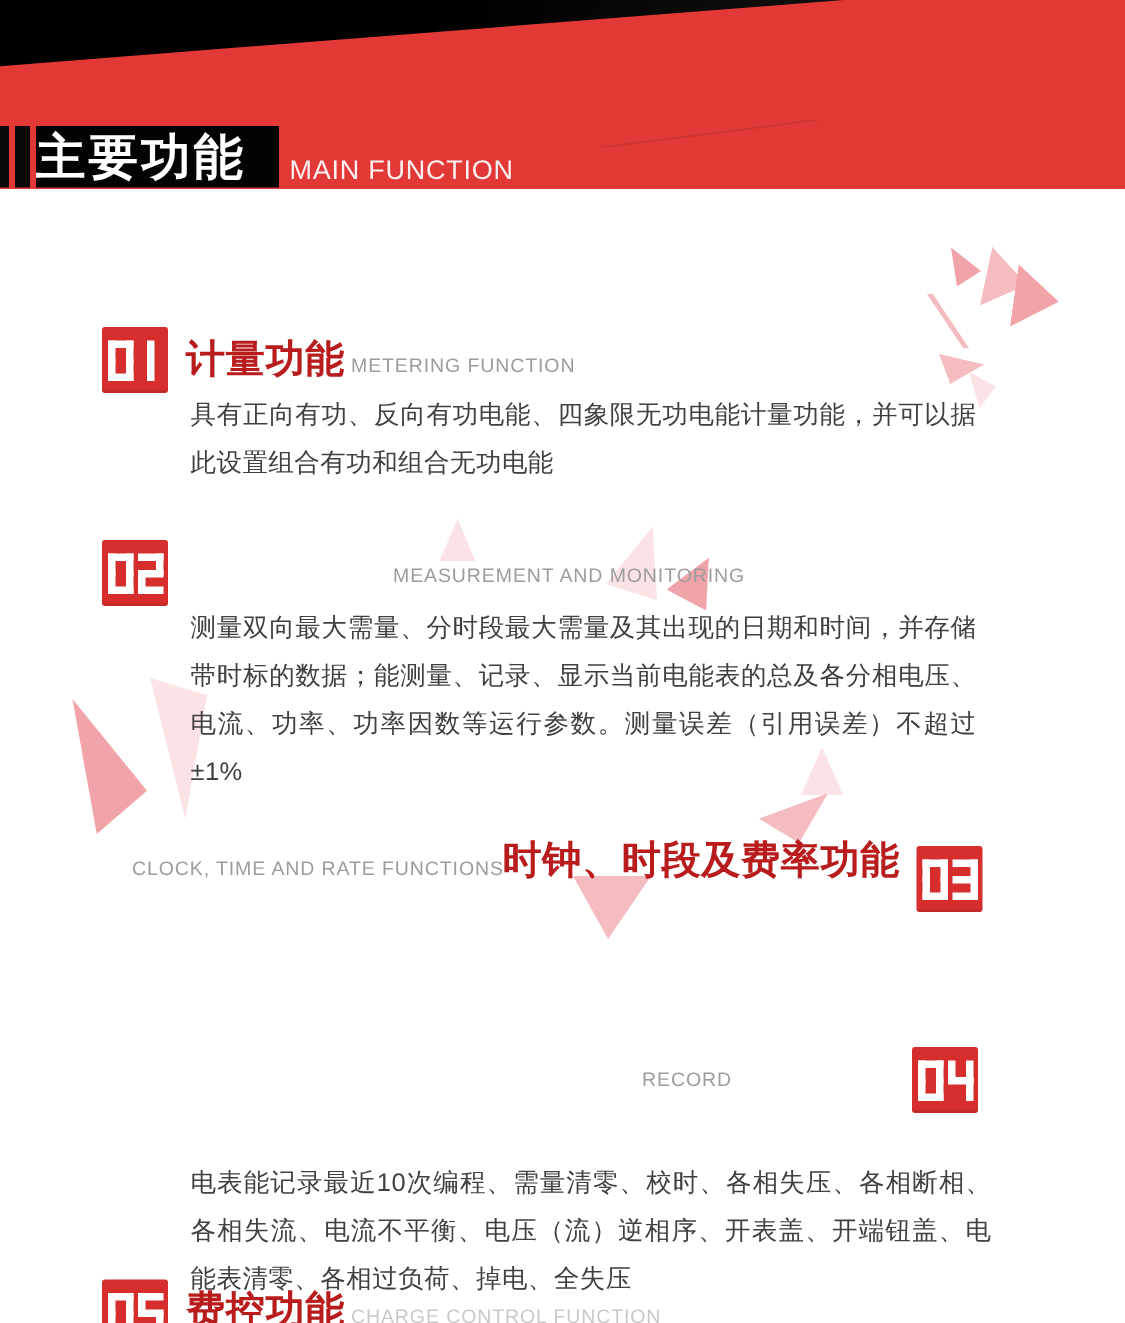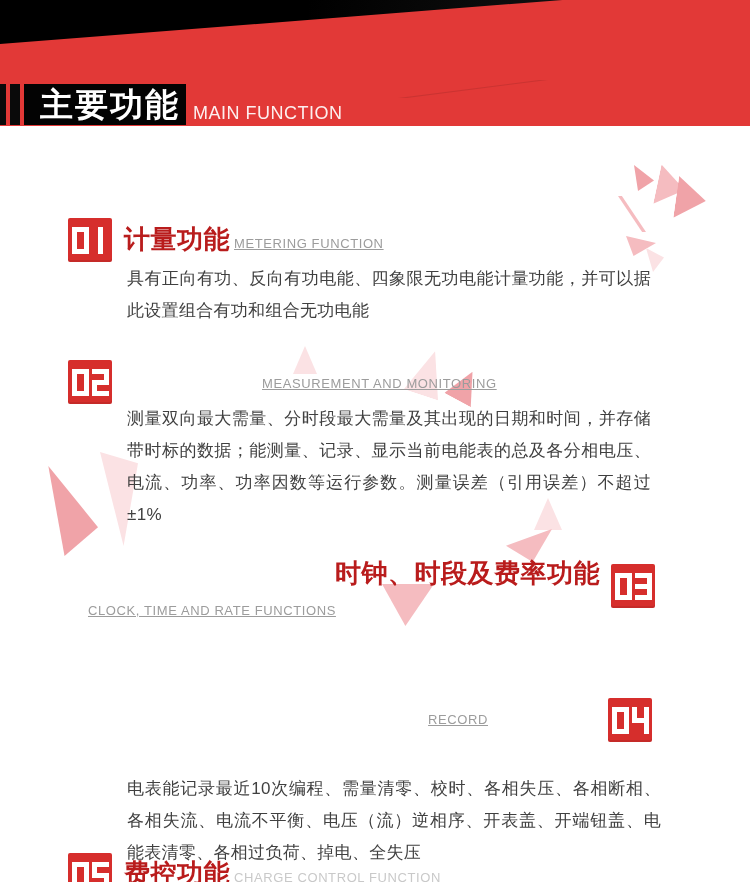--- a/index.html
+++ b/index.html
@@ -11,42 +11,42 @@
   .band{position:absolute;left:0;top:0;width:750px;height:126px;background:#e23937;z-index:3;}
   .wedge{position:absolute;left:0;top:0;width:750px;height:126px;
     background:linear-gradient(100deg,#000 40%,#1d1d1d 100%);
     clip-path:polygon(0 0,75% 0,0 35%);}
   .streak{position:absolute;left:398px;top:80px;width:150px;height:18px;background:rgba(0,0,0,0.10);
     clip-path:polygon(0 100%,94% 0,100% 0,6% 100%);}
   .stripe{position:absolute;top:84px;height:41px;background:#0a0a0a;z-index:4;}
   .stripe.n1{left:0;width:6px;}
   .stripe.n2{left:10px;width:10px;}
   .title-box{position:absolute;left:24px;top:84px;width:162px;height:41px;background:#030303;z-index:4;}
-  .title-box span{display:block;line-height:41px;padding-left:16px;font-size:33px;font-weight:bold;color:#fff;letter-spacing:2px;white-space:nowrap;}
+  .title-box span{display:block;line-height:41px;padding-left:0;font-size:33px;font-weight:bold;color:#fff;letter-spacing:2px;white-space:nowrap;}
   .htitle-en{position:absolute;left:193px;top:103px;font-size:18px;color:rgba(255,255,255,0.92);letter-spacing:0.5px;z-index:4;white-space:nowrap;}
   
   .tri{position:absolute;z-index:1;}
   .pk1{background:#f0a3a8;}
   .pk2{background:#f5bcc0;}
   .pk3{background:#fbe2e4;}
   
   .badge{position:absolute;width:44px;height:44px;background:#d62e2c;border-radius:2px;z-index:2;
     display:flex;align-items:center;justify-content:center;gap:3px;box-shadow:inset 0 -2px 0 rgba(0,0,0,0.08);}
   .digit{position:relative;width:17px;height:27px;}
   .seg{position:absolute;background:#fff;}
   .seg.a{left:0;top:0;width:100%;height:5px;}
   .seg.d{left:0;bottom:0;width:100%;height:5px;}
   .seg.g{left:0;top:11px;width:100%;height:5px;}
   .seg.b{right:0;top:0;width:5px;height:15px;}
   .seg.c{right:0;bottom:0;width:5px;height:15px;}
   .seg.f{left:0;top:0;width:5px;height:15px;}
   .seg.e{left:0;bottom:0;width:5px;height:15px;}
   .seg.i{left:6px;top:0;width:5px;height:27px;}
   .sec-title{position:absolute;font-size:26px;line-height:34px;font-weight:bold;color:#b91c1c;letter-spacing:0.5px;white-space:nowrap;z-index:2;}
-  .sec-en{position:absolute;font-size:13px;color:#9c9c9c;letter-spacing:0.6px;white-space:nowrap;z-index:2;text-decoration:underline;}
+  .sec-en{position:absolute;font-size:13px;color:#9c9c9c;letter-spacing:0.6px;white-space:nowrap;z-index:2;}
   .sec-en.faint{color:#c9c9c9;}
   .sec-body{position:absolute;font-size:17px;line-height:32px;color:#404040;letter-spacing:0.3px;text-align:justify;text-justify:inter-ideograph;z-index:2;}
 </style>
 </head>
 <body>
 
 <div class="page">
 
   <div class="band">
     <div class="wedge"></div>
@@ -82,21 +82,21 @@
         <span class="seg d"></span>
         <span class="seg e"></span>
         <span class="seg f"></span>
       </div>
       <div class="digit">
         <span class="seg i"></span>
       </div>
     </div>
   <div class="sec-title" style="left:124px;top:222px;">计量功能</div>
   <div class="sec-en" style="left:234px;top:236px;">METERING FUNCTION</div>
-  <div class="sec-body" style="left:127px;top:263px;width:524px;">具有正向有功、反向有功电能、四象限无功电能计量功能，并可以据此设置组合有功和组合无功电能</div>
+  <div class="sec-body" style="left:127px;top:263px;width:524px;font-family:Liberation Mono, monospace;">具有正向有功、反向有功电能、四象限无功电能计量功能，并可以据此设置组合有功和组合无功电能</div>
 
   <div class="badge" style="left:68px;top:360px;">
       <div class="digit">
         <span class="seg a"></span>
         <span class="seg b"></span>
         <span class="seg c"></span>
         <span class="seg d"></span>
         <span class="seg e"></span>
         <span class="seg f"></span>
       </div>
@@ -122,21 +122,21 @@
       </div>
       <div class="digit">
         <span class="seg a"></span>
         <span class="seg b"></span>
         <span class="seg g"></span>
         <span class="seg c"></span>
         <span class="seg d"></span>
       </div>
     </div>
   <div class="sec-title" style="right:150px;top:556px;">时钟、时段及费率功能</div>
-  <div class="sec-en" style="left:88px;top:571px;margin-top:32px;">CLOCK, TIME AND RATE FUNCTIONS</div>
+  <div class="sec-en" style="left:88px;top:571px;">CLOCK, TIME AND RATE FUNCTIONS</div>
 
   <div class="badge" style="left:608px;top:698px;">
       <div class="digit">
         <span class="seg a"></span>
         <span class="seg b"></span>
         <span class="seg c"></span>
         <span class="seg d"></span>
         <span class="seg e"></span>
         <span class="seg f"></span>
       </div>

